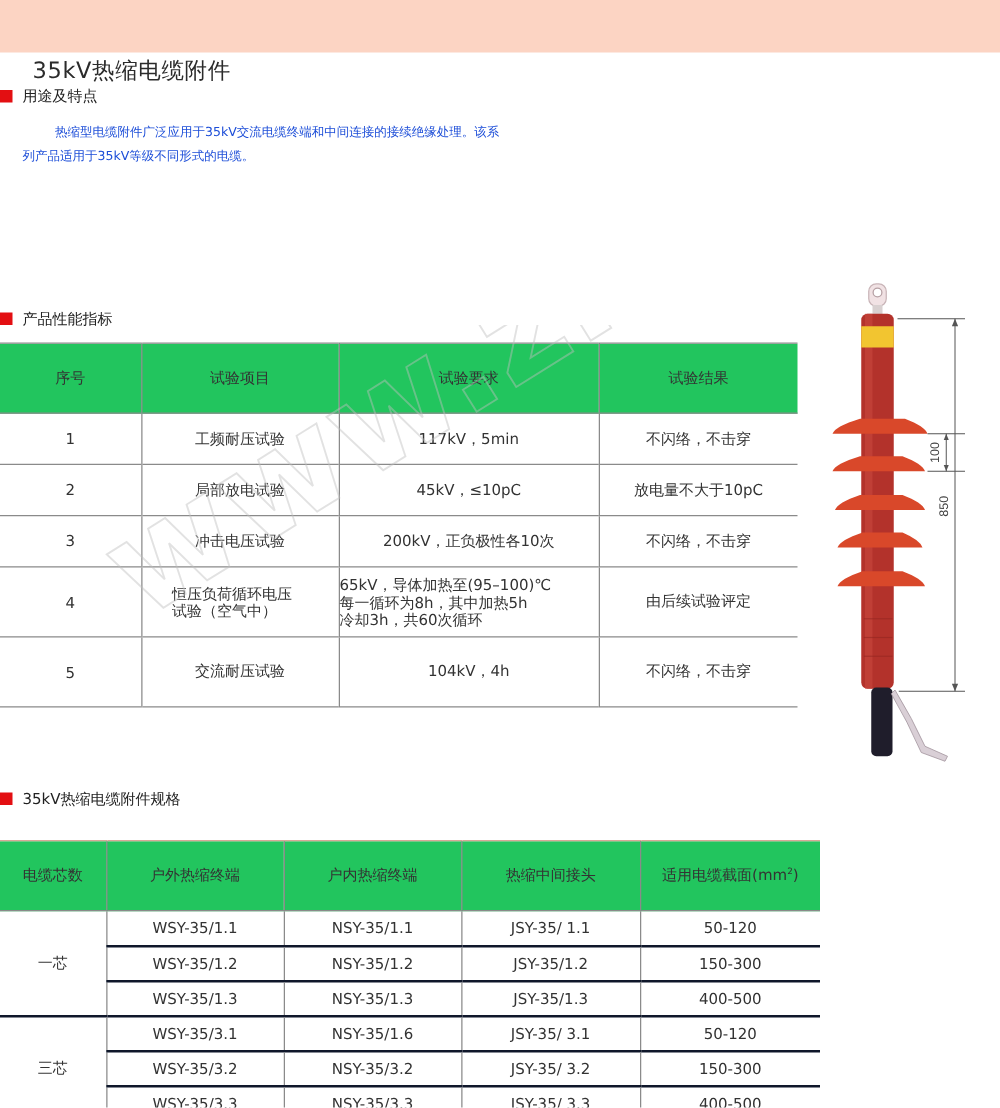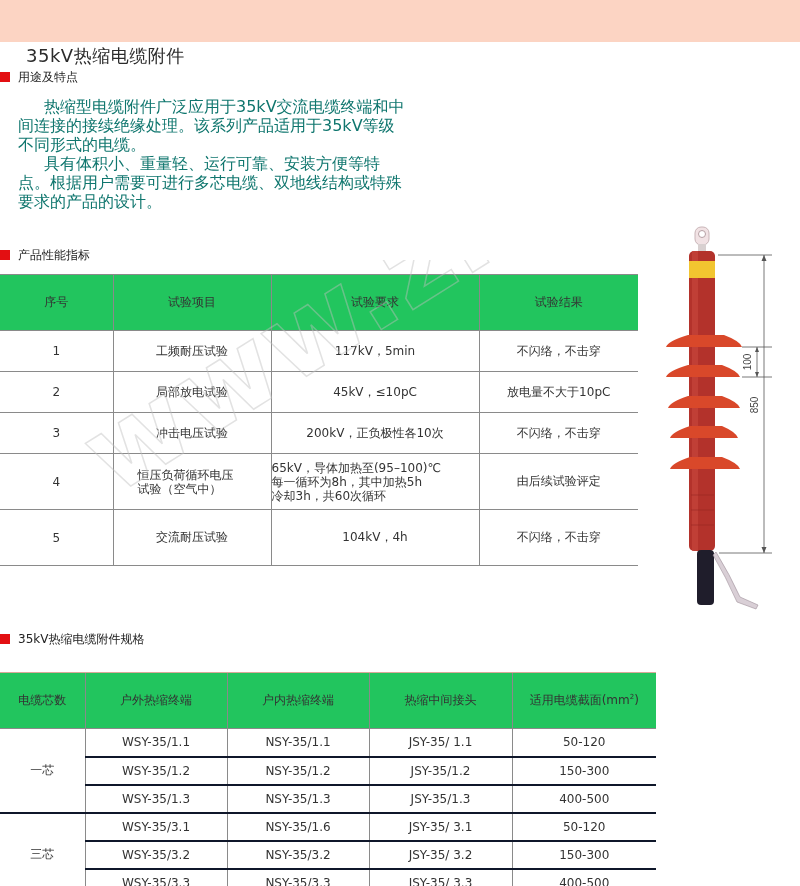--- a/index.html
+++ b/index.html
@@ -13,21 +13,21 @@
   .title-bar .title {
     position: absolute; left: 26px; top: 8px; font-size: 18px; color: #2b2b2b; letter-spacing: 0.5px; margin-top: 36px;
   }
 
   .section-head { position: absolute; left: 0; height: 22px; display: flex; align-items: center; }
   .section-head .square { width: 10px; height: 10px; background: #e30f12; margin-right: 8px; }
   .section-head .label { font-size: 12px; color: #222222; }
 
   .intro {
     position: absolute; left: 18px; top: 97px; width: 390px;
-    font-size: 16px; line-height: 19px; color: #0f766e;
+    font-size: 10px; line-height: 19px; color: #1d4ed8;
   }
   .intro p { text-indent: 26px; }
 
   table { border-collapse: collapse; position: absolute; font-size: 12px; color: #333333; }
   th { background: #22c55e; font-weight: normal; color: #333333; }
   td, th { text-align: center; vertical-align: middle; }
 
   
   .perf { left: 0; top: 274px; width: 638px; }
   .perf tr { border-bottom: 1px solid #8a8a8a; }
@@ -70,21 +70,20 @@
   <div class="title">35kV热缩电缆附件</div>
 </div>
 
 <div class="section-head" style="top:66px;">
   <div class="square"></div>
   <div class="label">用途及特点</div>
 </div>
 
 <div class="intro">
   <p>热缩型电缆附件广泛应用于35kV交流电缆终端和中间连接的接续绝缘处理。该系列产品适用于35kV等级不同形式的电缆。</p>
-  <p>具有体积小、重量轻、运行可靠、安装方便等特点。根据用户需要可进行多芯电缆、双地线结构或特殊要求的产品的设计。</p>
 </div>
 
 <div class="section-head" style="top:244px;">
   <div class="square"></div>
   <div class="label">产品性能指标</div>
 </div>
 
 <table class="perf">
   <colgroup>
     <col style="width:113px">

